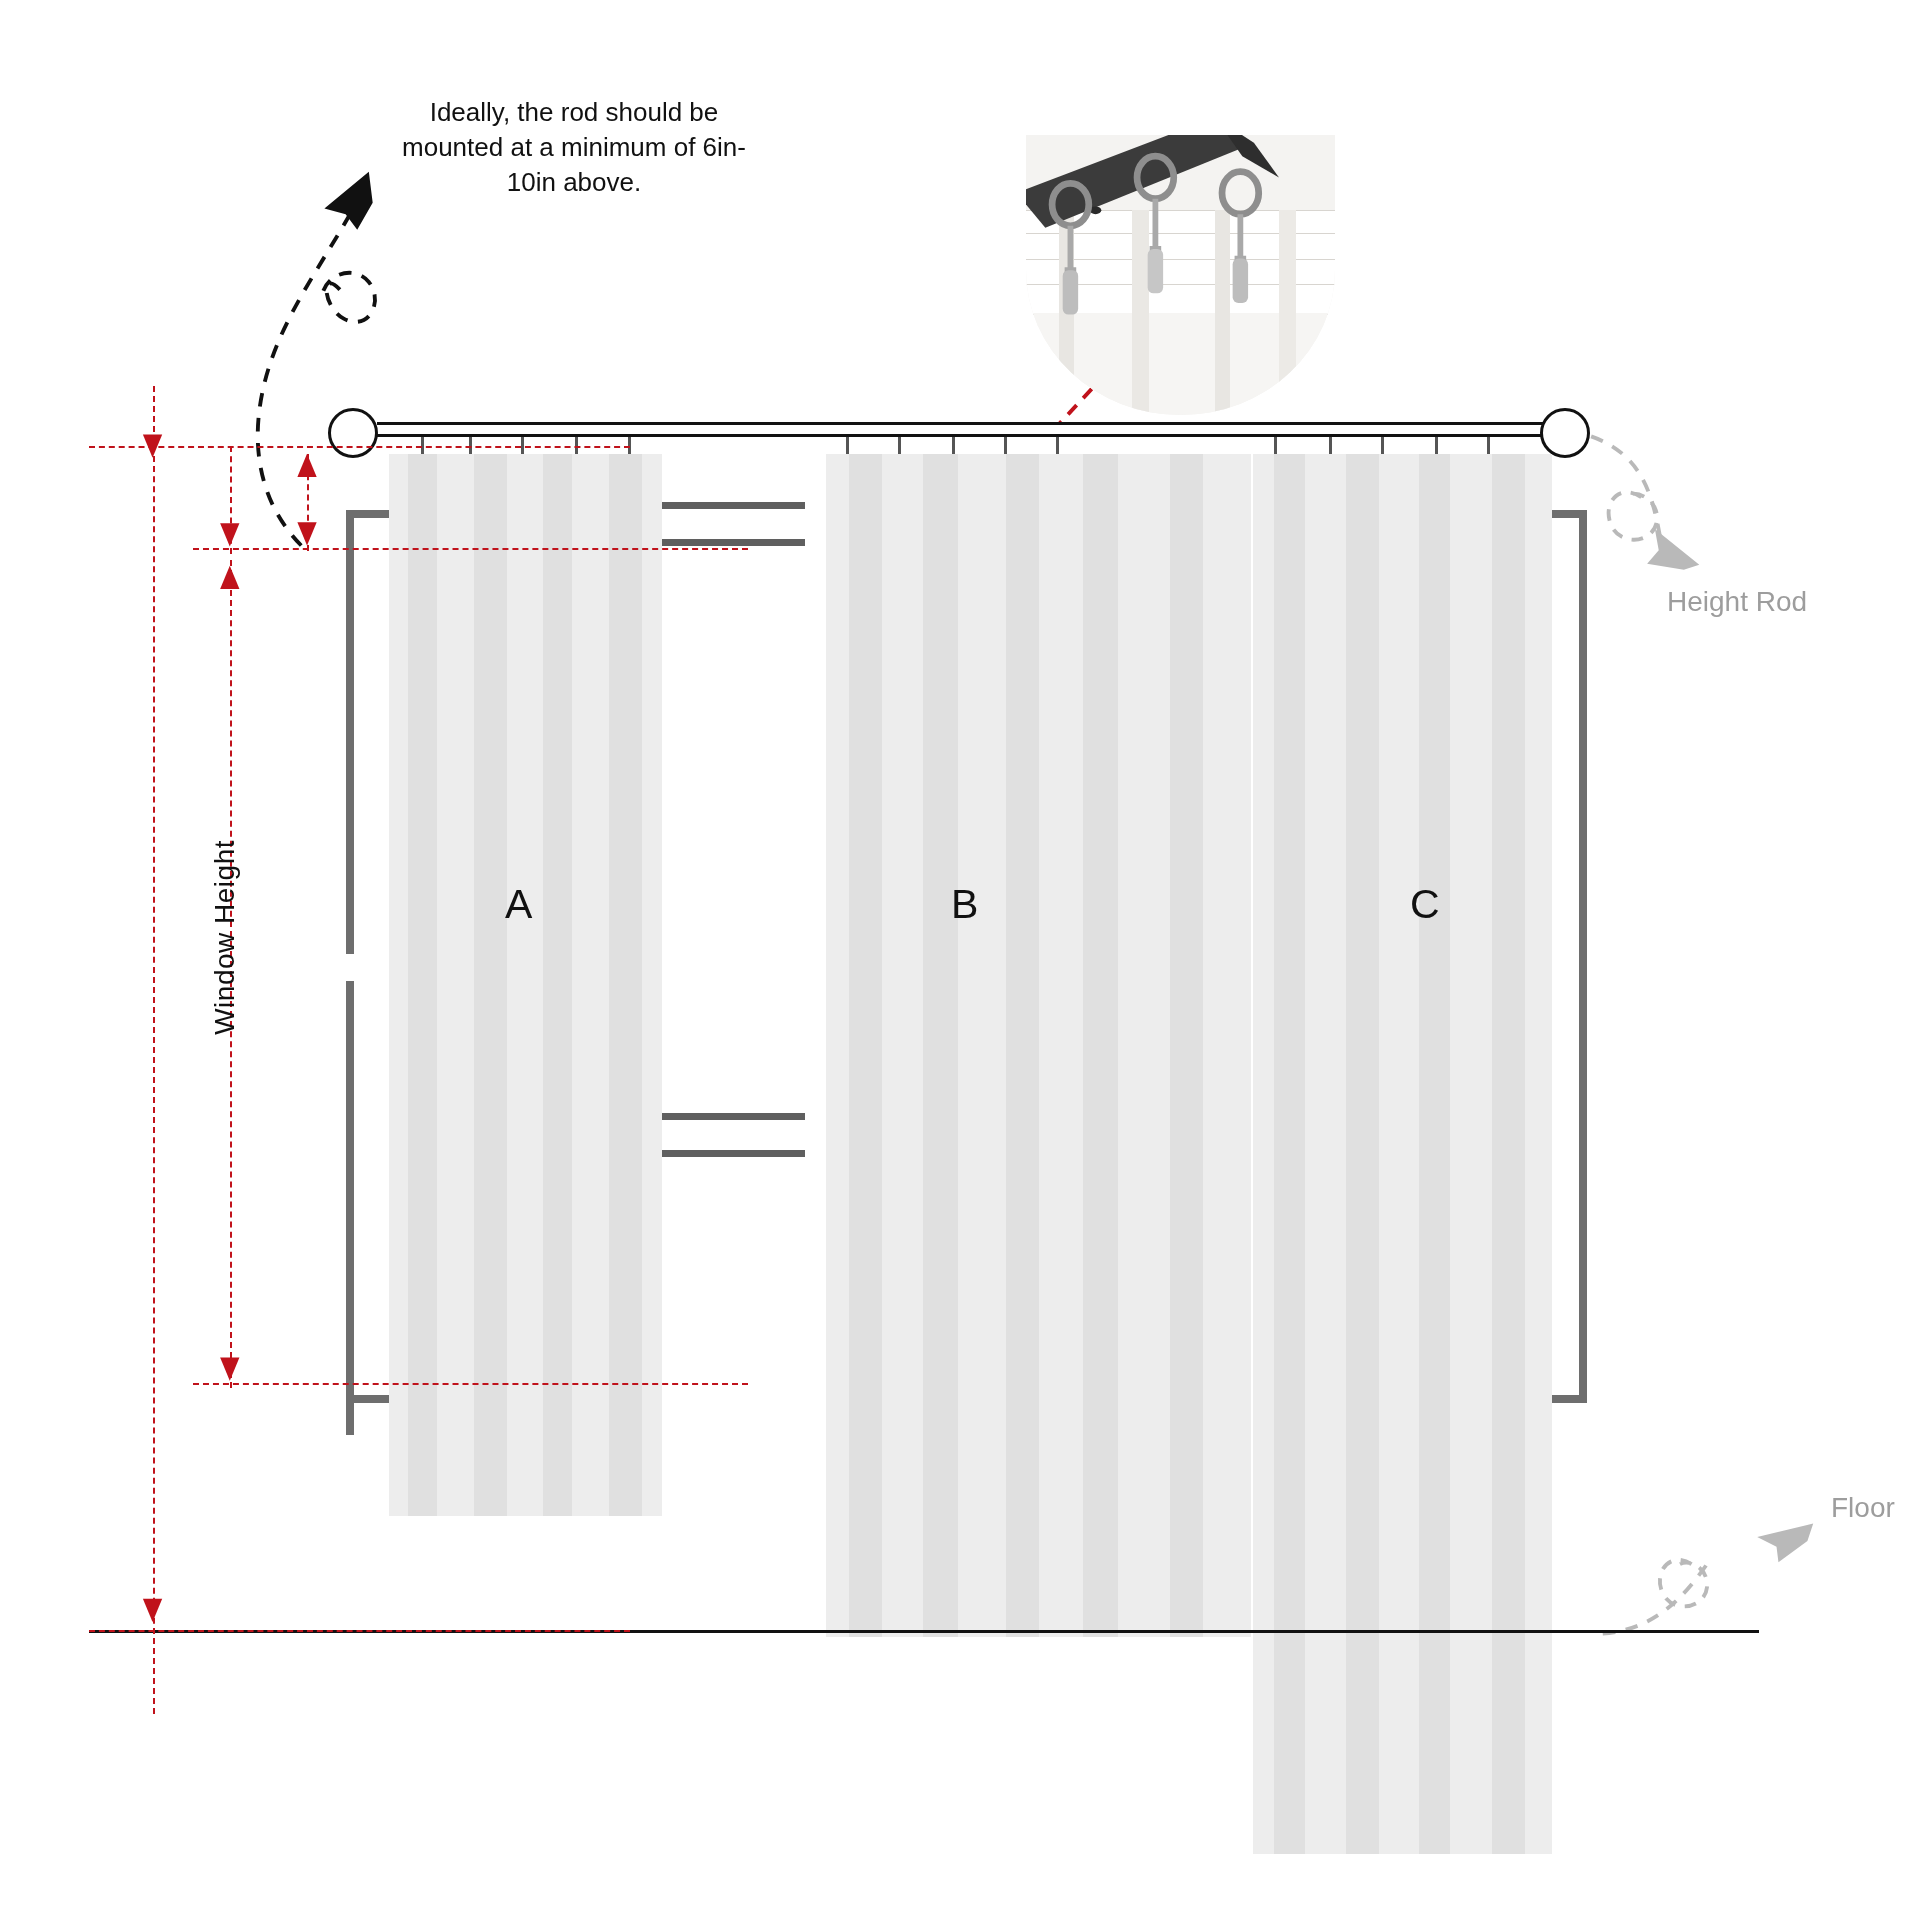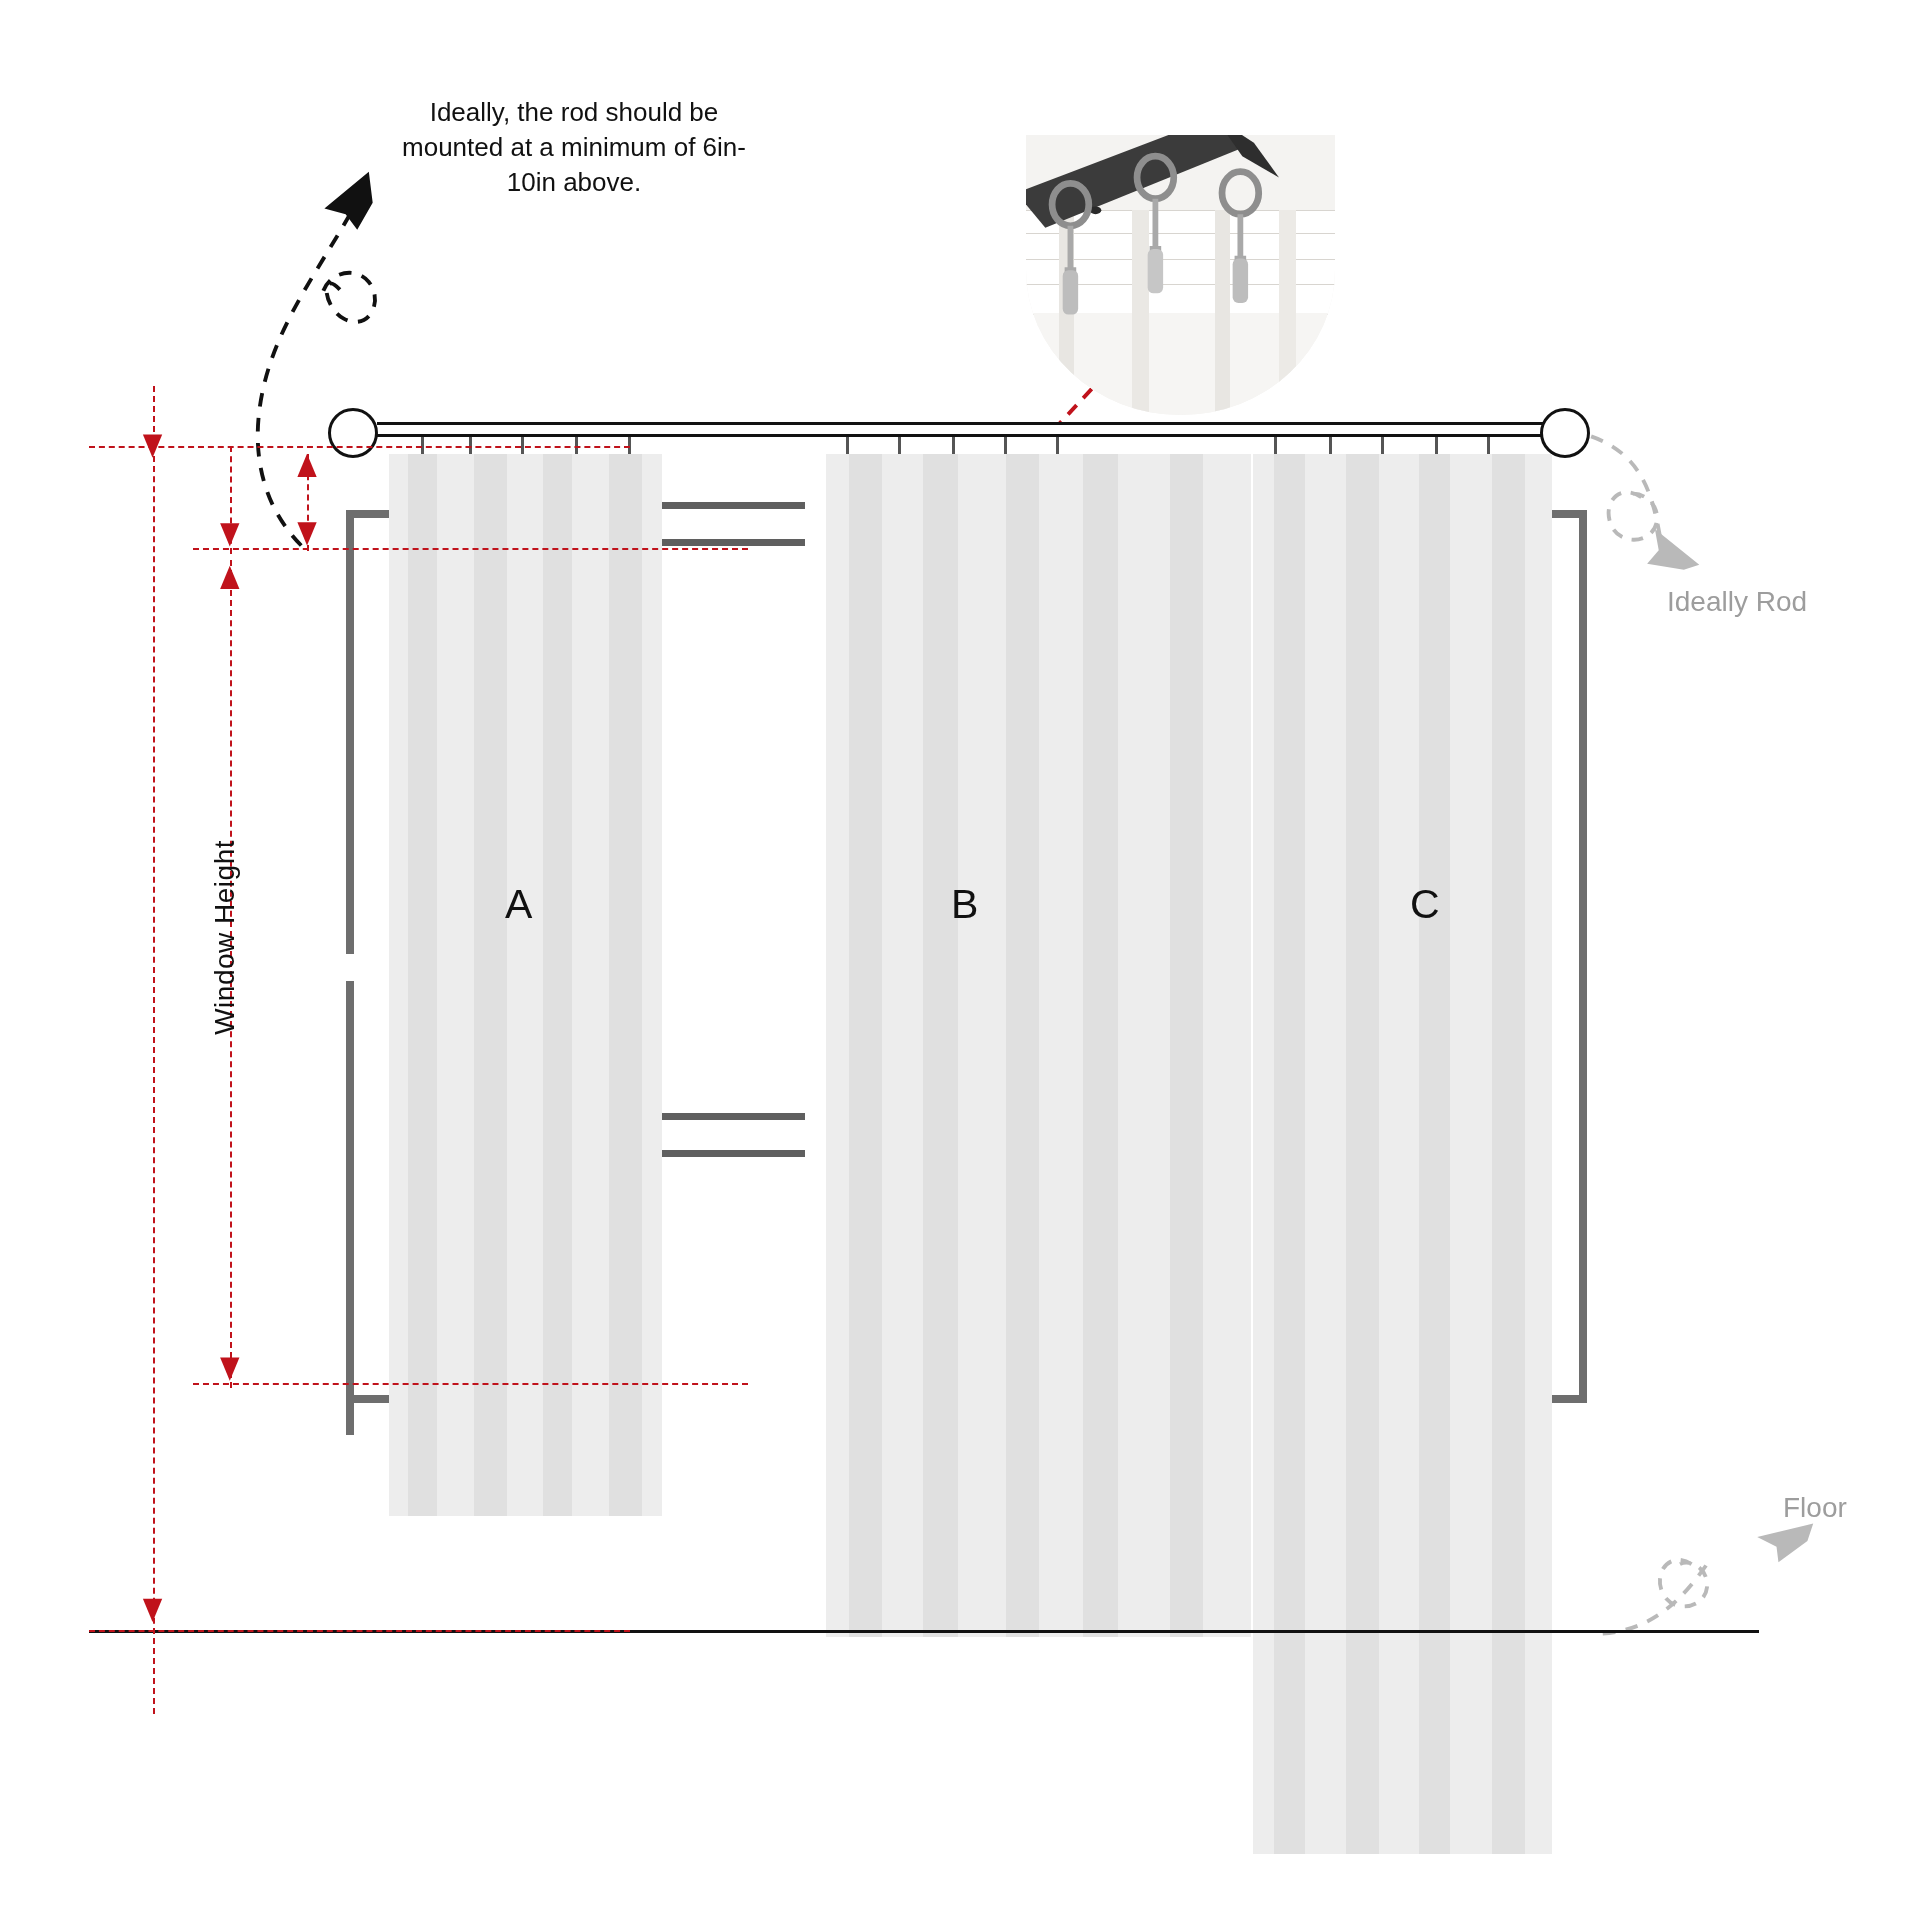--- a/index.html
+++ b/index.html
@@ -43,21 +43,21 @@
     position: absolute;
     color: #9d9d9d;
     font-size: 28px;
     font-family: "Liberation Sans", sans-serif;
   }
   #label-curtain-rod {
     left: 1667px;
     top: 586px;
   }
   #label-floor {
-    left: 1783px;
+    left: 1831px;
     top: 1492px;
   }
   #label-window-height {
     position: absolute;
     left: 209px;
     top: 840px;
     color: #111111;
     font-size: 28px;
     writing-mode: vertical-rl;
     transform: rotate(180deg);
@@ -326,17 +326,17 @@
     <polygon points="318,565 308,541 328,541" fill="#c0121b"></polygon>
     <polygon points="318,470 308,494 328,494" fill="#c0121b"></polygon>
     <polygon points="238,566 228,542 248,542" fill="#c0121b"></polygon>
 
     <polygon points="238,586 228,610 248,610" fill="#c0121b"></polygon>
     <polygon points="238,1430 228,1406 248,1406" fill="#c0121b"></polygon>
   </svg>
 
   <div id="label-window-height">Window Height</div>
 
-  <div class="grey-label" id="label-curtain-rod">Ideally Rod</div>
+  <div class="grey-label" id="label-curtain-rod">Height Rod</div>
   <div class="grey-label" id="label-floor">Floor</div>
 
 </div>
 
 
 </body></html>

